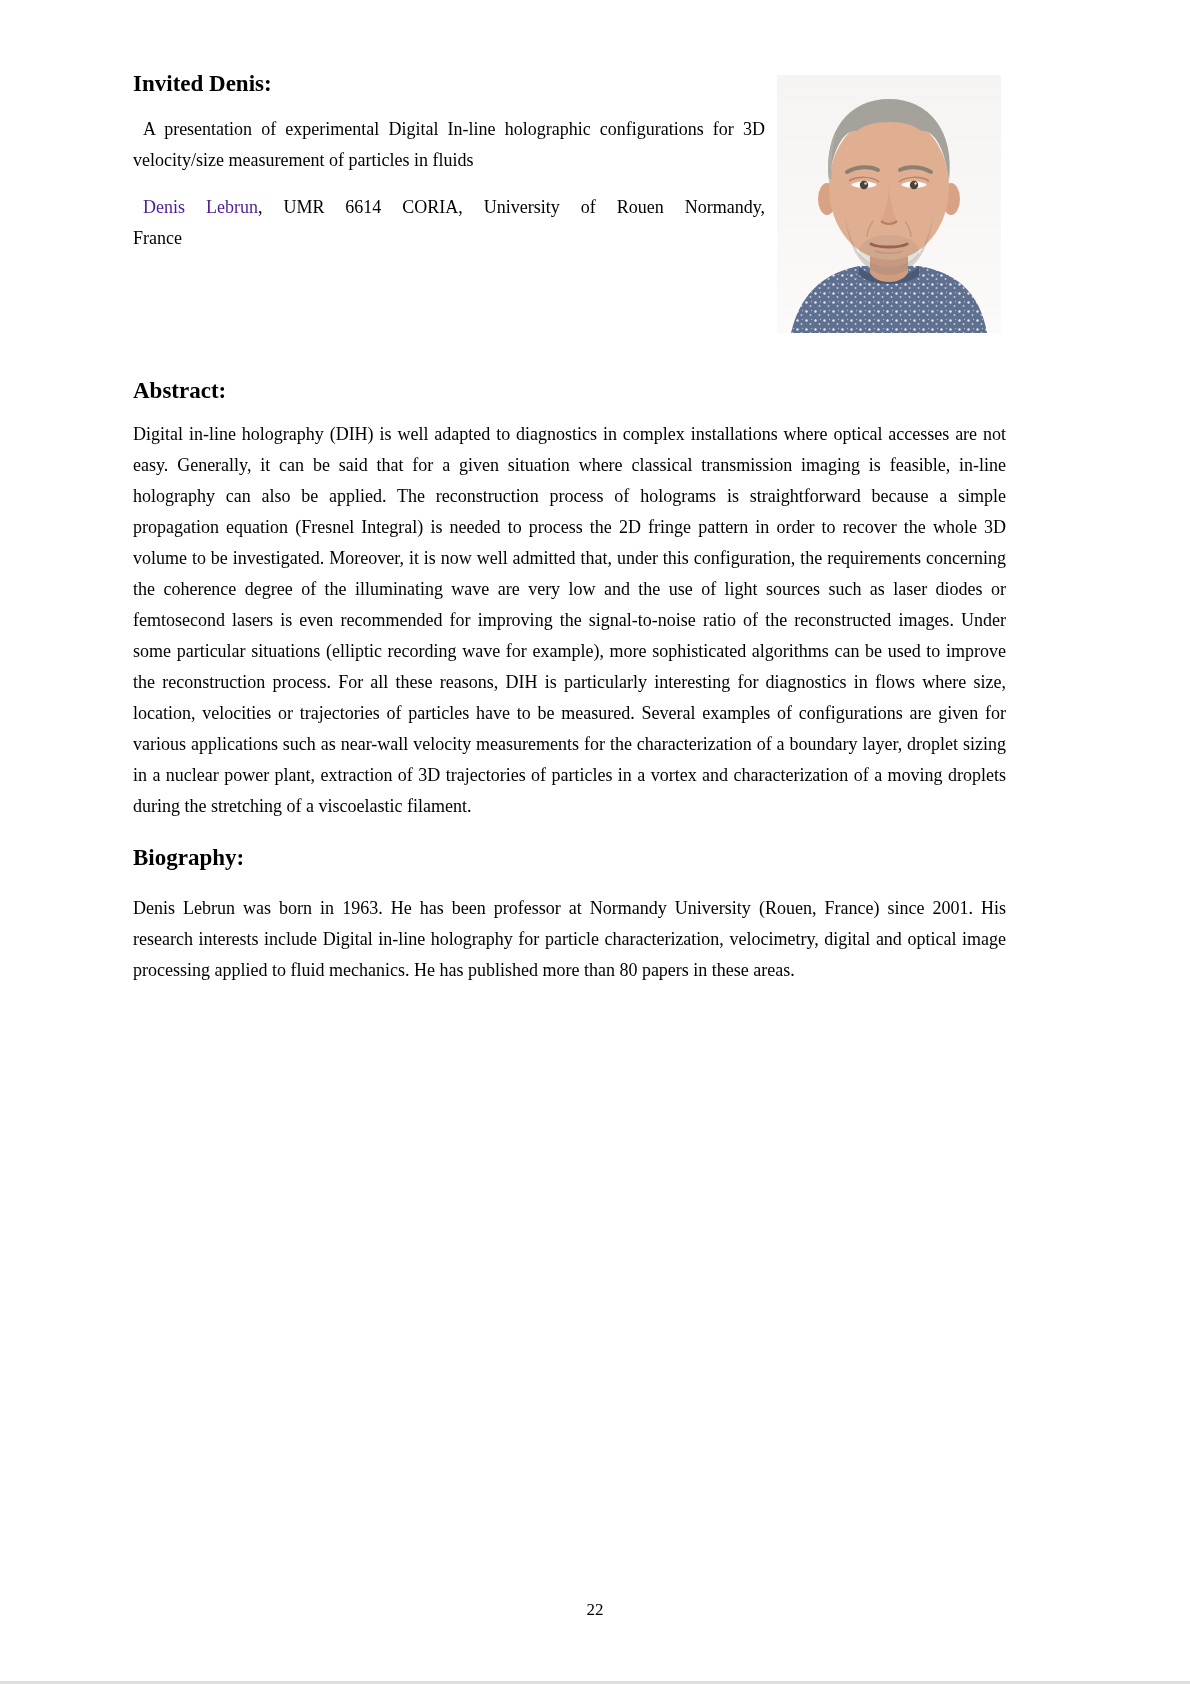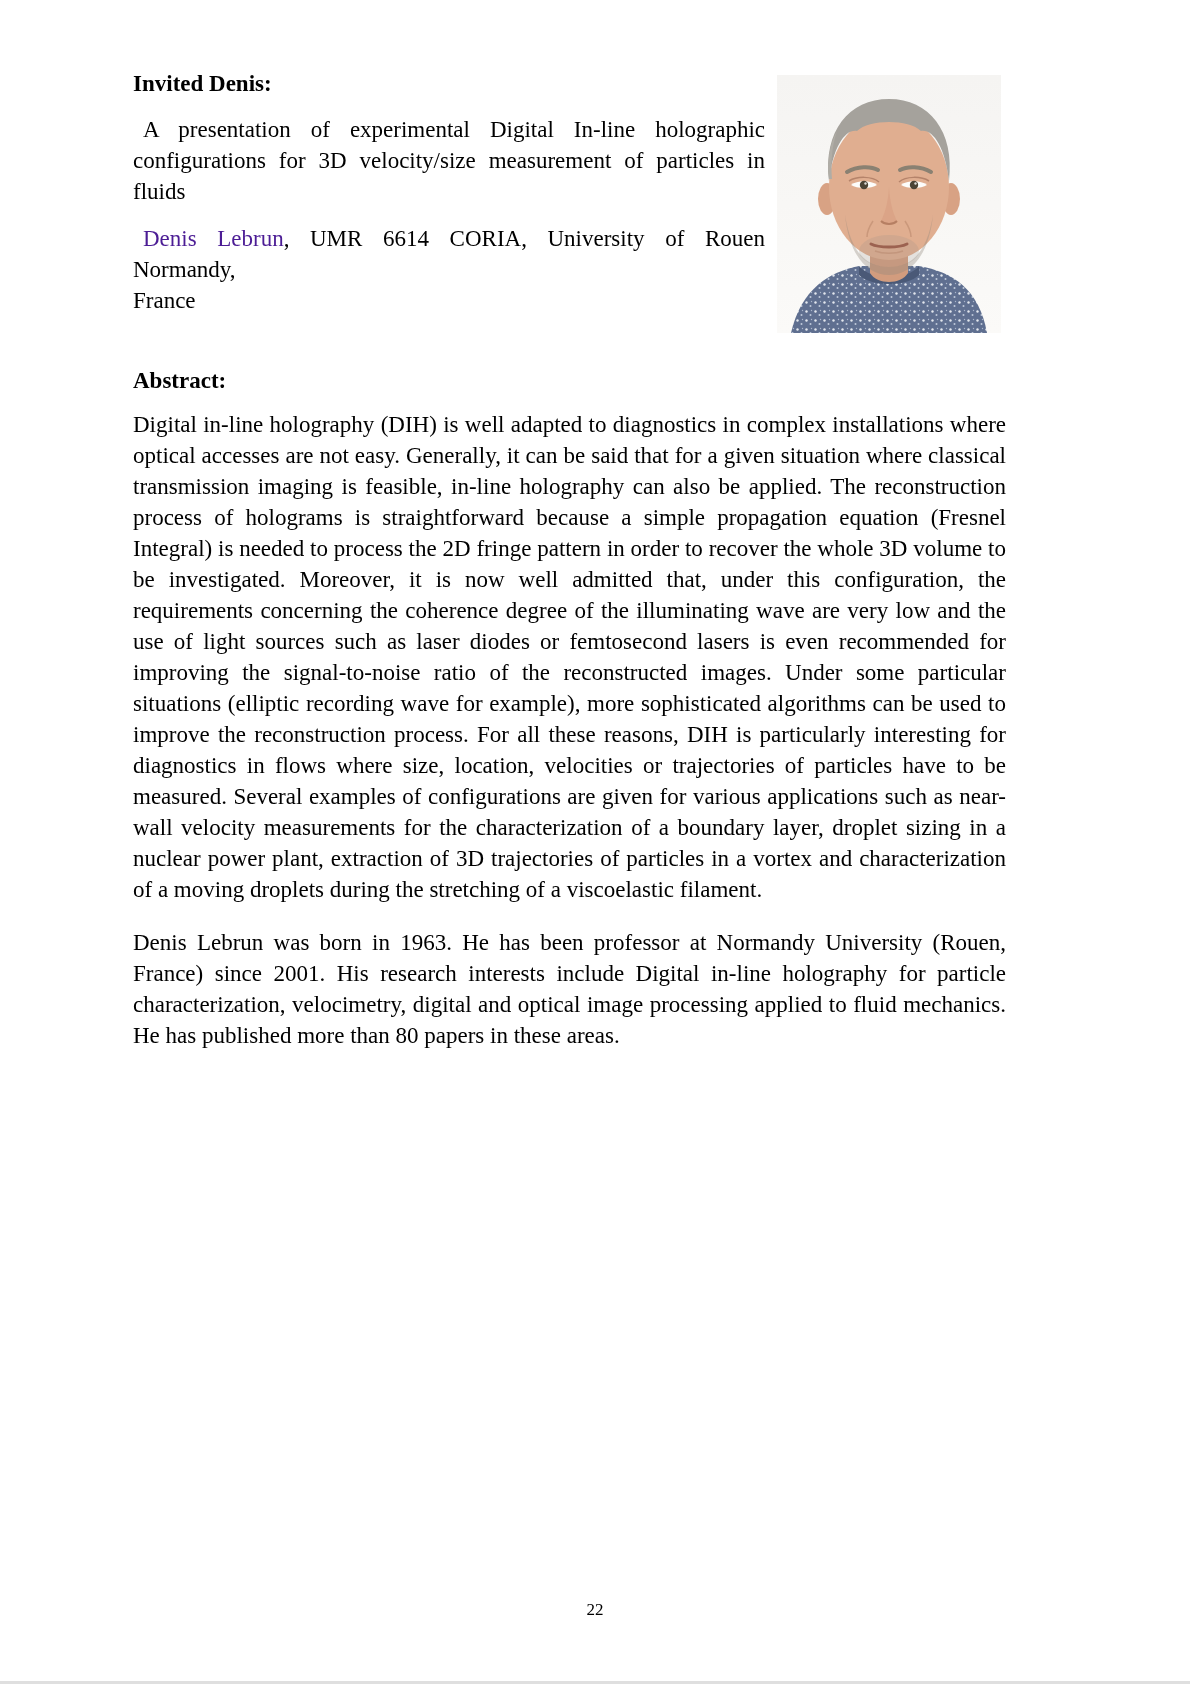--- a/index.html
+++ b/index.html
@@ -8,29 +8,29 @@
     width:1190px;height:1684px;
     background:#ffffff;
     font-family:"Liberation Serif", serif;
     color:#000000;
     overflow:hidden;
   }
   .content{position:absolute;left:133px;top:70px;width:873px;}
   .top-row{display:flex;gap:12px;align-items:flex-start;}
   .top-text{flex:0 0 632px;width:632px;}
   .h{font-size:23px;font-weight:bold;margin:0;line-height:1.2;}
-  .body-text{font-size:23px;line-height:31px;margin:0;text-align:justify;}
+  .body-text{font-size:18px;line-height:31px;margin:0;text-align:justify;}
   .desc{margin-top:16px;text-indent:10px;text-align-last:auto;}
   .h-speaker{margin-top:26px;}
   .speaker-line{margin-top:16px;text-indent:10px;text-align:justify;text-align-last:justify;}
   .speaker-link{color:#4c1d95;text-decoration:none;cursor:pointer;}
   .speaker-country{display:block;text-indent:0;text-align:center;text-align-last:left;}
   .photo-wrap{flex:0 0 224px;width:224px;height:258px;margin-top:5px;}
   .photo-wrap svg{display:block;}
-  .h-abstract{margin-top:34px;}
+  .h-abstract{margin-top:44px;}
   .abstract-body{margin-top:14px;}
   .h-bio{margin-top:22px;}
   .bio-body{margin-top:22px;}
   .page-number{position:absolute;top:1600px;left:0;width:100%;text-align:center;font-size:17px;}
   .page-edge{position:absolute;bottom:0;left:0;width:100%;height:3px;background:#dfdfdf;}
 </style>
 </head>
 <body>
 
 <div class="page">
@@ -85,19 +85,20 @@
           <path d="M128,146 C132,152 134,158 134,162" stroke="#c08f72" stroke-width="1.5" fill="none" opacity="0.7"></path>
           <path d="M94,169 C102,173 122,173 130,169" stroke="#9c6250" stroke-width="3" fill="none" stroke-linecap="round"></path>
           <path d="M98,176 C106,179 118,179 126,176" stroke="#b98a72" stroke-width="1.5" fill="none" opacity="0.6"></path>
         </svg>
       </div>
     </div>
 
     <p class="h h-abstract">Abstract:</p>
     <p class="body-text abstract-body">Digital in-line holography (DIH) is well adapted to diagnostics in complex installations where optical accesses are not easy. Generally, it can be said that for a given situation where classical transmission imaging is feasible, in-line holography can also be applied. The reconstruction process of holograms is straightforward because a simple propagation equation (Fresnel Integral) is needed to process the 2D fringe pattern in order to recover the whole 3D volume to be investigated. Moreover, it is now well admitted that, under this configuration, the requirements concerning the coherence degree of the illuminating wave are very low and the use of light sources such as laser diodes or femtosecond lasers is even recommended for improving the signal-to-noise ratio of the reconstructed images. Under some particular situations (elliptic recording wave for example), more sophisticated algorithms can be used to improve the reconstruction process. For all these reasons, DIH is particularly interesting for diagnostics in flows where size, location, velocities or trajectories of particles have to be measured. Several examples of configurations are given for various applications such as near-wall velocity measurements for the characterization of a boundary layer, droplet sizing in a nuclear power plant, extraction of 3D trajectories of particles in a vortex and characterization of a moving droplets during the stretching of a viscoelastic filament.</p>
 
+    <p class="h h-bio">Biography:</p>
     <p class="body-text bio-body">Denis Lebrun was born in 1963. He has been professor at Normandy University (Rouen, France) since 2001. His research interests include Digital in-line holography for particle characterization, velocimetry, digital and optical image processing applied to fluid mechanics. He has published more than 80 papers in these areas.</p>
 
   </div>
 
   <div class="page-number">22</div>
   <div class="page-edge"></div>
 </div>
 
 </body></html>

